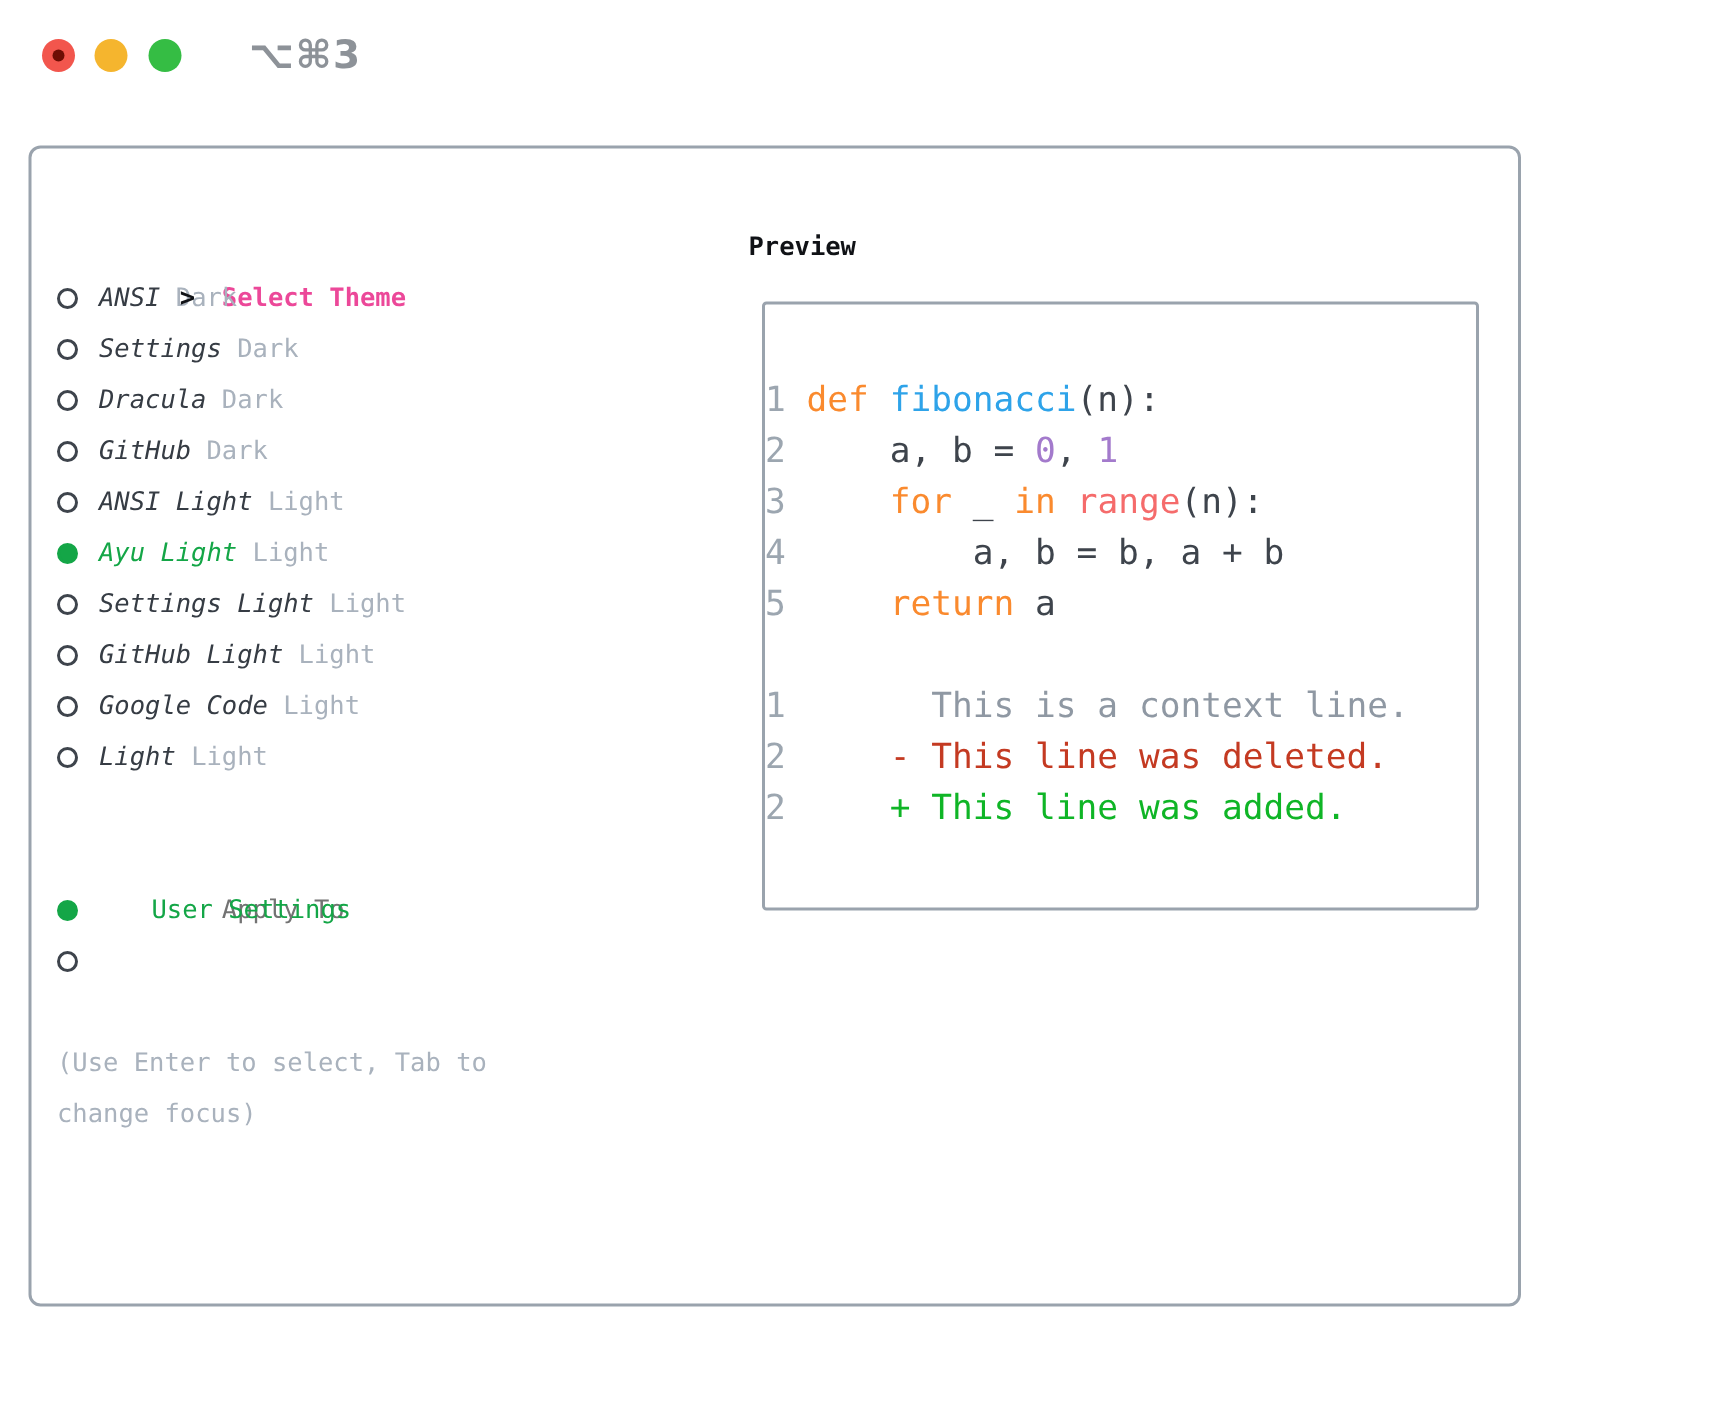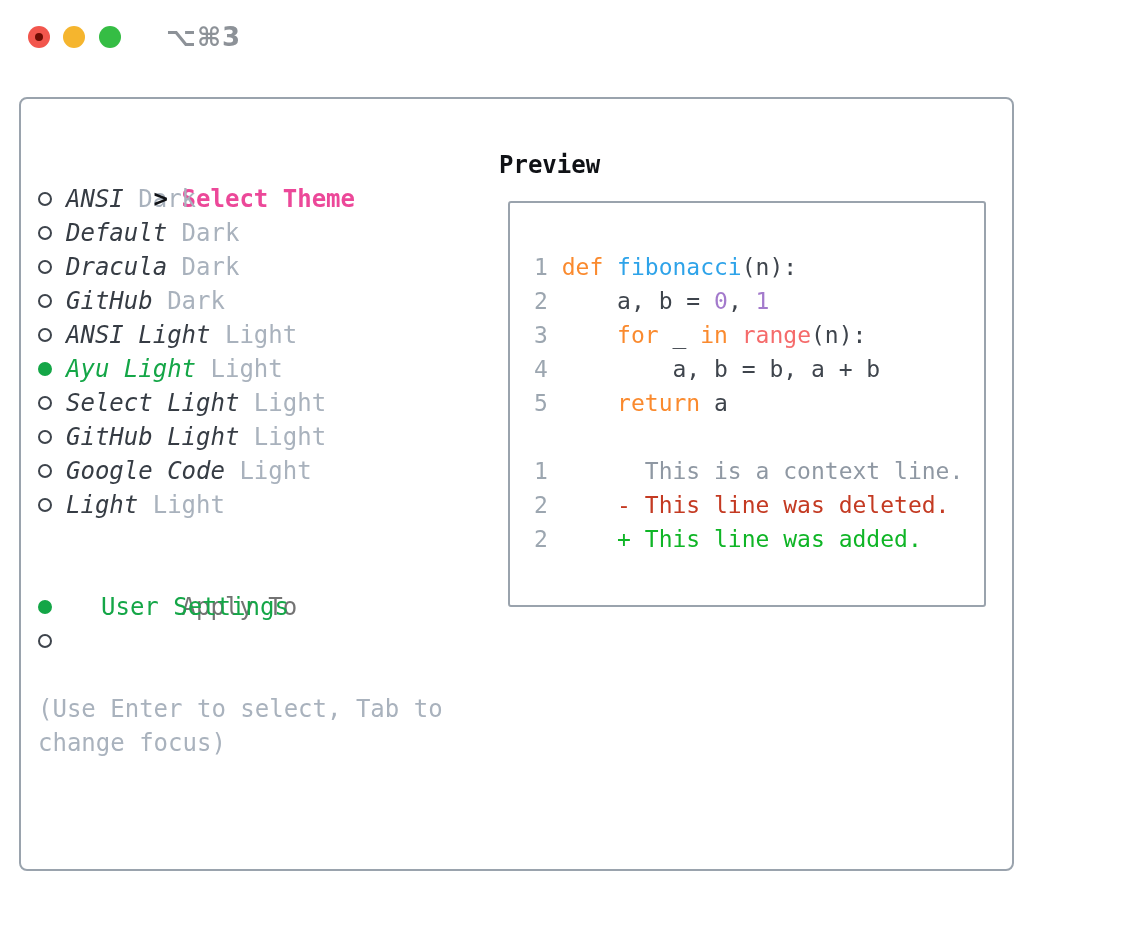--- a/index.html
+++ b/index.html
@@ -32,21 +32,21 @@
     position:absolute;left:166px;top:22px;
     font-family:"DejaVu Sans","Liberation Sans",sans-serif;
     font-size:26px;font-weight:bold;color:#8d9298;letter-spacing:1px;
   }
   
   .panel{
     position:absolute;left:19px;top:97px;width:991px;height:770px;
     border:2px solid var(--border-gray,#9aa3ad);
     border-radius:8px;background:#ffffff;
   }
-  .row{height:34px;line-height:34px;font-size:24px;white-space:pre;}
+  .row{height:34px;line-height:34px;font-size:17px;white-space:pre;}
   .left-col{position:absolute;left:17px;top:49px;width:450px;}
   .marker-col{
     display:inline-block;width:28px;vertical-align:top;height:34px;
     position:relative;
   }
   .prompt{color:#101216;font-weight:bold;}
   .header-text{color:#ec4899;font-weight:bold;}
   .radio{
     position:absolute;left:0;top:10px;width:10px;height:10px;border-radius:50%;
     border:2px solid #3e444c;background:transparent;
@@ -66,21 +66,21 @@
   .preview-header{
     position:absolute;left:478px;top:49px;
     color:#101216;font-weight:bold;
   }
   .preview-box{
     position:absolute;left:487px;top:102px;width:474px;height:402px;
     border:2px solid var(--border-gray,#9aa3ad);
     border-radius:3px;background:#ffffff;overflow:hidden;
   }
   #code{
-    margin:0;padding:47px 0 0 24px;
+    margin:0;padding:47px 0 0 0;
     font-family:"DejaVu Sans Mono","Liberation Mono",monospace;
     font-size:23px;line-height:34px;
   }
   #code .line{height:34px;line-height:34px;white-space:pre;}
 </style>
 </head>
 <body>
 
 <div class="window">
 
@@ -95,26 +95,26 @@
 
   <div class="panel">
 
     <div class="left-col">
       <div class="row">
         <span class="marker-col prompt">&gt;</span><span class="header-text">Select Theme</span>
       </div>
 
       <div id="theme-list">
           <div class="row theme-row"><span class="marker-col"><span class="radio"></span></span><span class="theme-name">ANSI </span><span class="theme-variant">Dark</span></div>
-          <div class="row theme-row"><span class="marker-col"><span class="radio"></span></span><span class="theme-name">Default </span><span class="theme-variant">Dark</span></div>
+          <div class="row theme-row"><span class="marker-col"><span class="radio"></span></span><span class="theme-name">Settings </span><span class="theme-variant">Dark</span></div>
           <div class="row theme-row"><span class="marker-col"><span class="radio"></span></span><span class="theme-name">Dracula </span><span class="theme-variant">Dark</span></div>
           <div class="row theme-row"><span class="marker-col"><span class="radio"></span></span><span class="theme-name">GitHub </span><span class="theme-variant">Dark</span></div>
           <div class="row theme-row"><span class="marker-col"><span class="radio"></span></span><span class="theme-name">ANSI Light </span><span class="theme-variant">Light</span></div>
           <div class="row theme-row sel"><span class="marker-col"><span class="radio sel"></span></span><span class="theme-name">Ayu Light </span><span class="theme-variant">Light</span></div>
-          <div class="row theme-row"><span class="marker-col"><span class="radio"></span></span><span class="theme-name">Select Light </span><span class="theme-variant">Light</span></div>
+          <div class="row theme-row"><span class="marker-col"><span class="radio"></span></span><span class="theme-name">Settings Light </span><span class="theme-variant">Light</span></div>
           <div class="row theme-row"><span class="marker-col"><span class="radio"></span></span><span class="theme-name">GitHub Light </span><span class="theme-variant">Light</span></div>
           <div class="row theme-row"><span class="marker-col"><span class="radio"></span></span><span class="theme-name">Google Code </span><span class="theme-variant">Light</span></div>
           <div class="row theme-row"><span class="marker-col"><span class="radio"></span></span><span class="theme-name">Light </span><span class="theme-variant">Light</span></div>
         </div>
 
       <div class="row"> </div>
 
       <div class="row">
         <span class="marker-col"></span><span class="apply-header-text">Apply To</span>
       </div>

